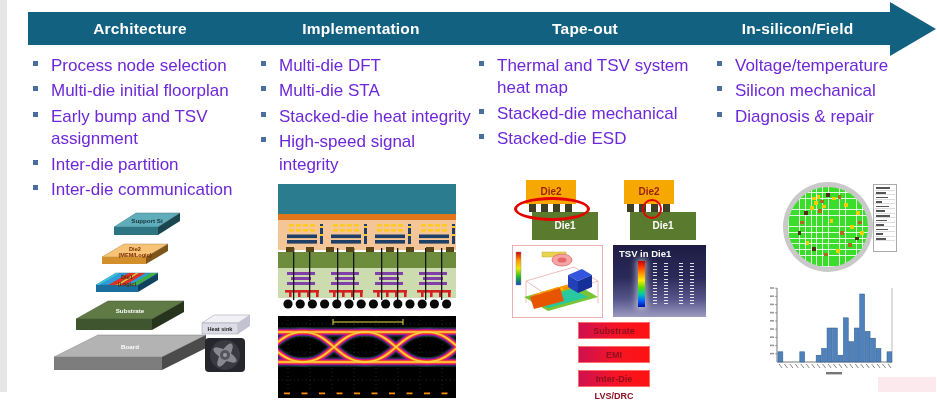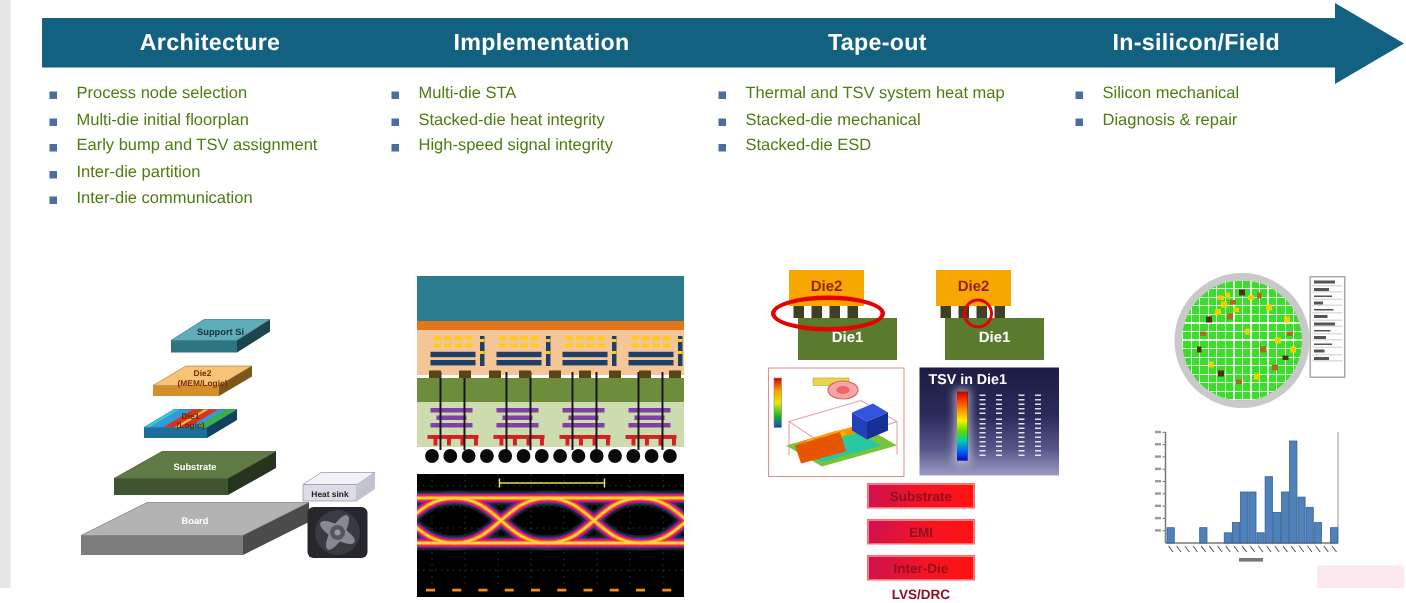--- a/index.html
+++ b/index.html
@@ -10,22 +10,22 @@
   
   .banner-bar{position:absolute;left:28px;top:12px;width:862px;height:33px;}
   .banner-head{position:absolute;left:890px;top:2px;width:0;height:0;
                border-top:27px solid transparent;border-bottom:27px solid transparent;
                border-left:46px solid #136180;}
   .stage-label{position:absolute;top:12px;height:33px;line-height:33px;text-align:center;
                color:#fff;font-size:15.5px;font-weight:bold;letter-spacing:.2px;}
   .sl0{left:28px;width:224px;} .sl1{left:252px;width:218px;}
   .sl2{left:470px;width:230px;} .sl3{left:700px;width:195px;}
   
-  ul.bullets{position:absolute;margin:0;padding:0;list-style:none;font-size:11px;
-             line-height:1.32;color:#4d7c0f;}
+  ul.bullets{position:absolute;margin:0;padding:0;list-style:none;font-size:17px;
+             line-height:1.32;color:#6d28d9;}
   ul.bullets li{position:relative;padding-left:21px;margin-bottom:3px;}
   ul.bullets li::before{content:"";position:absolute;left:3px;top:6px;width:5px;height:5px;
              background:#4a6e9e;}
   .bl0{left:30px;top:55px;width:215px;}
   .bl1{left:258px;top:55px;width:215px;}
   .bl2{left:476px;top:55px;width:222px;}
   .bl3{left:714px;top:55px;width:210px;}
   
   .fig{position:absolute;}
   .die-pair{position:absolute;width:92px;height:64px;}
@@ -76,30 +76,32 @@
   <div class="stage-label sl3">In-silicon/Field</div>
 
   <ul class="bullets bl0">
       <li>Process node selection</li>
       <li>Multi-die initial floorplan</li>
       <li>Early bump and TSV assignment</li>
       <li>Inter-die partition</li>
       <li>Inter-die communication</li>
     </ul>
   <ul class="bullets bl1">
+      <li>Multi-die DFT</li>
       <li>Multi-die STA</li>
       <li>Stacked-die heat integrity</li>
       <li>High-speed signal integrity</li>
     </ul>
   <ul class="bullets bl2">
       <li>Thermal and TSV system heat map</li>
       <li>Stacked-die mechanical</li>
       <li>Stacked-die ESD</li>
     </ul>
   <ul class="bullets bl3">
+      <li>Voltage/temperature</li>
       <li>Silicon mechanical</li>
       <li>Diagnosis &amp; repair</li>
     </ul>
 
   <div class="fig" id="stack-fig" style="left:52px;top:185px;width:210px;height:210px;"><svg width="210" height="210" viewBox="0 0 210 210">
         <polygon points="62,42 106,42 128,28 84,28" fill="#5fadbb" stroke="rgb(67,121,131)" stroke-width=".5"></polygon>
         <polygon points="62,42 106,42 106,50 62,50" fill="#2e7584"></polygon>
         <polygon points="106,42 128,28 128,36 106,50" fill="rgb(28,70,79)"></polygon>
         <text x="95" y="38" font-size="6.2" font-weight="bold" fill="#16333a" text-anchor="middle">Support Si</text>
         <polygon points="50,72 94,72 116,59 72,59" fill="#f6c377" stroke="rgb(172,137,83)" stroke-width=".5"></polygon>

